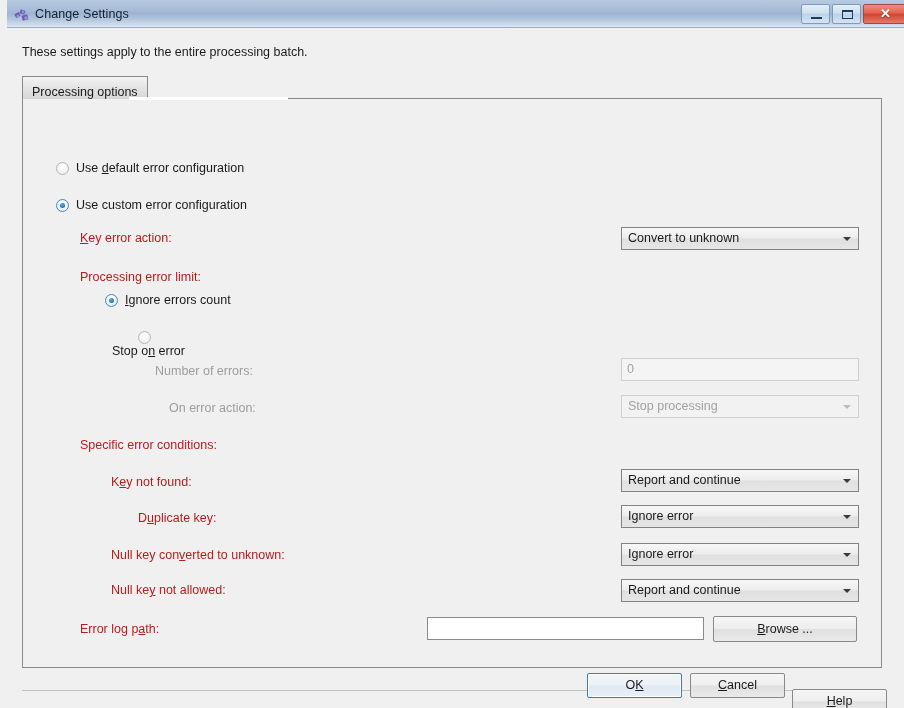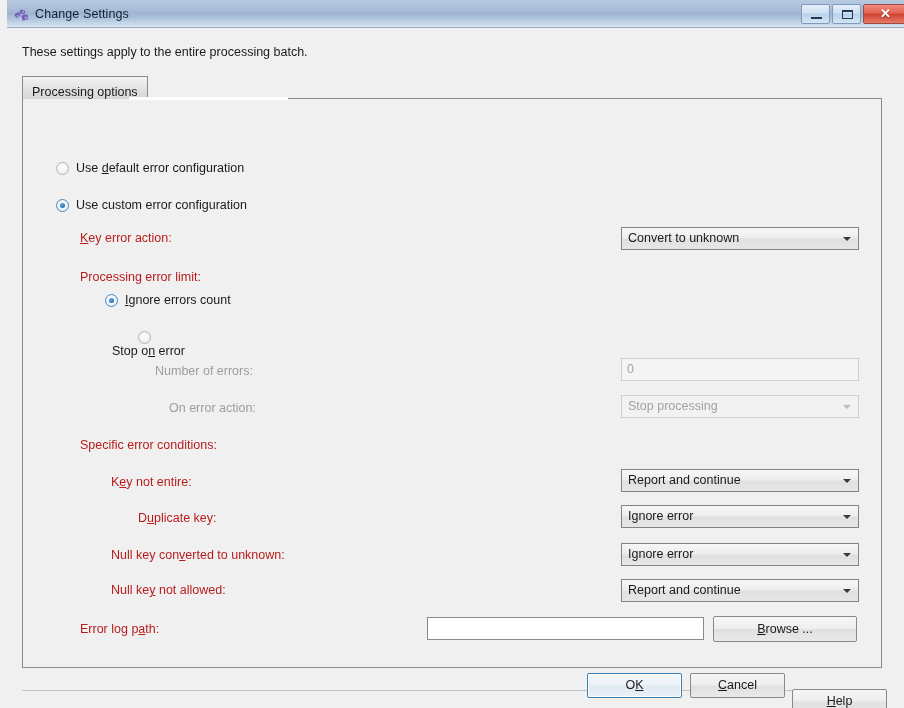--- a/index.html
+++ b/index.html
@@ -374,21 +374,21 @@
       </div>
 
       <div class="lbl dim" style="left:103px; top:298px;margin-left:43px;">On error action:</div>
       <div class="combo disabled" style="left:598px; top:296px; width:238px;">
         <span class="val">Stop processing</span>
         <span class="arrow"></span>
       </div>
 
       <div class="lbl" style="left:57px; top:335px;">Specific error conditions:</div>
 
-      <div class="lbl" style="left:88px; top:372px;"><span>K</span><u class="acc">e</u><span>y not entire:</span></div>
+      <div class="lbl" style="left:88px; top:372px;"><span>K</span><u class="acc">e</u><span>y not found:</span></div>
       <div class="combo" style="left:598px; top:370px; width:238px;">
         <span class="val">Report and continue</span>
         <span class="arrow"></span>
       </div>
 
       <div class="lbl" style="left:88px; top:408px;margin-left:27px;"><span>D</span><u class="acc">u</u><span>plicate key:</span></div>
       <div class="combo" style="left:598px; top:406px; width:238px;">
         <span class="val">Ignore error</span>
         <span class="arrow"></span>
       </div>

